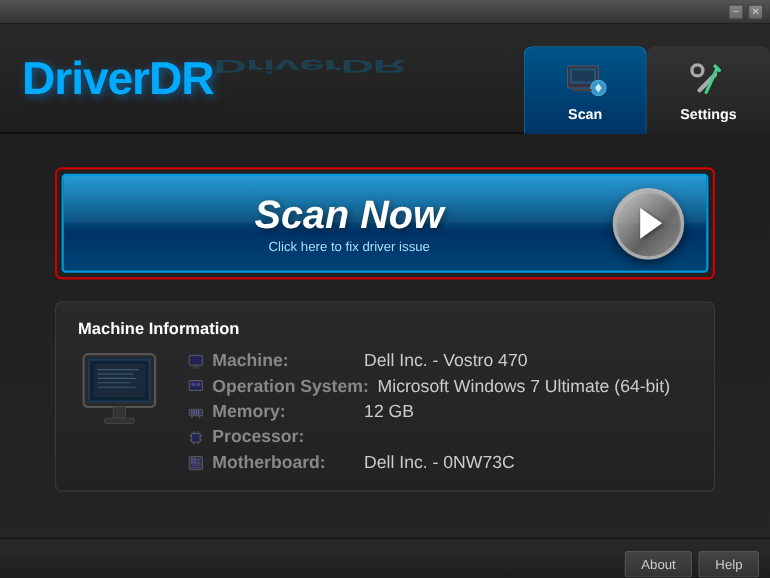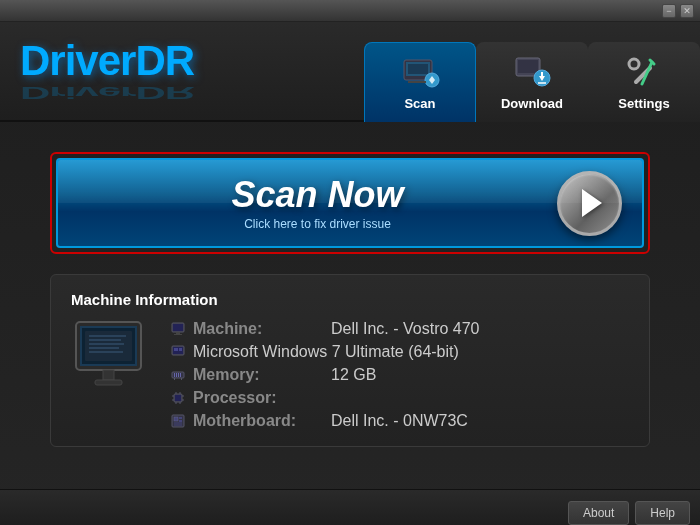--- a/index.html
+++ b/index.html
@@ -58,21 +58,21 @@
       background: linear-gradient(to bottom, #2a2a2a, #1e1e1e);
       display: flex;
       align-items: center;
       padding-left: 20px;
       position: relative;
       border-bottom: 2px solid #111;
     }
 
     .logo-container {
       display: flex;
-      flex-direction: column;
+      flex-direction: row;
       align-items: flex-start;
     }
 
     .logo-text {
       font-size: 42px;
       font-weight: bold;
       color: #00aaff;
       font-family: Arial Black, sans-serif;
       text-shadow: 2px 2px 8px rgba(0,150,255,0.5);
       line-height: 1;
@@ -343,33 +343,20 @@
             <rect x="6" y="8" width="24" height="14" fill="#225577"></rect>
             <rect x="8" y="10" width="20" height="10" fill="#1a3a55"></rect>
             <circle cx="32" cy="26" r="7" fill="#3399cc" stroke="#55aadd" stroke-width="1"></circle>
             <path d="M29 26 L32 22 L35 26 L32 30 Z" fill="white" opacity="0.8"></path>
             <line x1="8" y1="28" x2="26" y2="28" stroke="#444" stroke-width="2"></line>
           </svg>
         </div>
         <div class="nav-tab-label">Scan</div>
       </div>
 
-      <div class="nav-tab inactive">
-        <div class="nav-tab-icon">
-          <svg width="40" height="38" viewBox="0 0 40 38">
-            <rect x="4" y="4" width="24" height="18" rx="2" fill="#445" stroke="#667" stroke-width="1"></rect>
-            <rect x="6" y="6" width="20" height="13" fill="#334"></rect>
-            <circle cx="30" cy="24" r="8" fill="#3399cc" stroke="#55aadd" stroke-width="1"></circle>
-            <path d="M27 22 L33 22 L30 27 Z" fill="white"></path>
-            <line x1="30" y1="18" x2="30" y2="22" stroke="white" stroke-width="2"></line>
-            <line x1="26" y1="29" x2="34" y2="29" stroke="white" stroke-width="1.5"></line>
-          </svg>
-        </div>
-        <div class="nav-tab-label">Download</div>
-      </div>
 
       <div class="nav-tab inactive">
         <div class="nav-tab-icon">
           <svg width="40" height="38" viewBox="0 0 40 38">
 
             <line x1="12" y1="28" x2="26" y2="14" stroke="#aaa" stroke-width="4" stroke-linecap="round"></line>
             <circle cx="10" cy="10" r="5" fill="none" stroke="#aaa" stroke-width="3"></circle>
 
             <line x1="28" y1="8" x2="18" y2="30" stroke="#44cc88" stroke-width="3" stroke-linecap="round"></line>
             <line x1="26" y1="6" x2="30" y2="10" stroke="#44cc88" stroke-width="3" stroke-linecap="round"></line>
@@ -431,20 +418,21 @@
 
           <div class="info-row">
             <div class="info-icon">
               <svg width="14" height="14" viewBox="0 0 14 14">
                 <rect x="1" y="1" width="12" height="9" rx="1" fill="#334" stroke="#556" stroke-width="1"></rect>
                 <rect x="2" y="2" width="10" height="7" fill="#225"></rect>
                 <rect x="3" y="3" width="4" height="3" fill="#448"></rect>
                 <rect x="8" y="3" width="3" height="3" fill="#448"></rect>
               </svg>
             </div>
+            <span class="info-label">Operation System:</span>
             <span class="info-value">Microsoft Windows 7 Ultimate  (64-bit)</span>
           </div>
 
           <div class="info-row">
             <div class="info-icon">
               <svg width="14" height="14" viewBox="0 0 14 14">
                 <rect x="1" y="4" width="12" height="6" rx="1" fill="#334" stroke="#556" stroke-width="1"></rect>
                 <rect x="3" y="5" width="1" height="4" fill="#66a"></rect>
                 <rect x="5" y="5" width="1" height="4" fill="#66a"></rect>
                 <rect x="7" y="5" width="1" height="4" fill="#66a"></rect>

